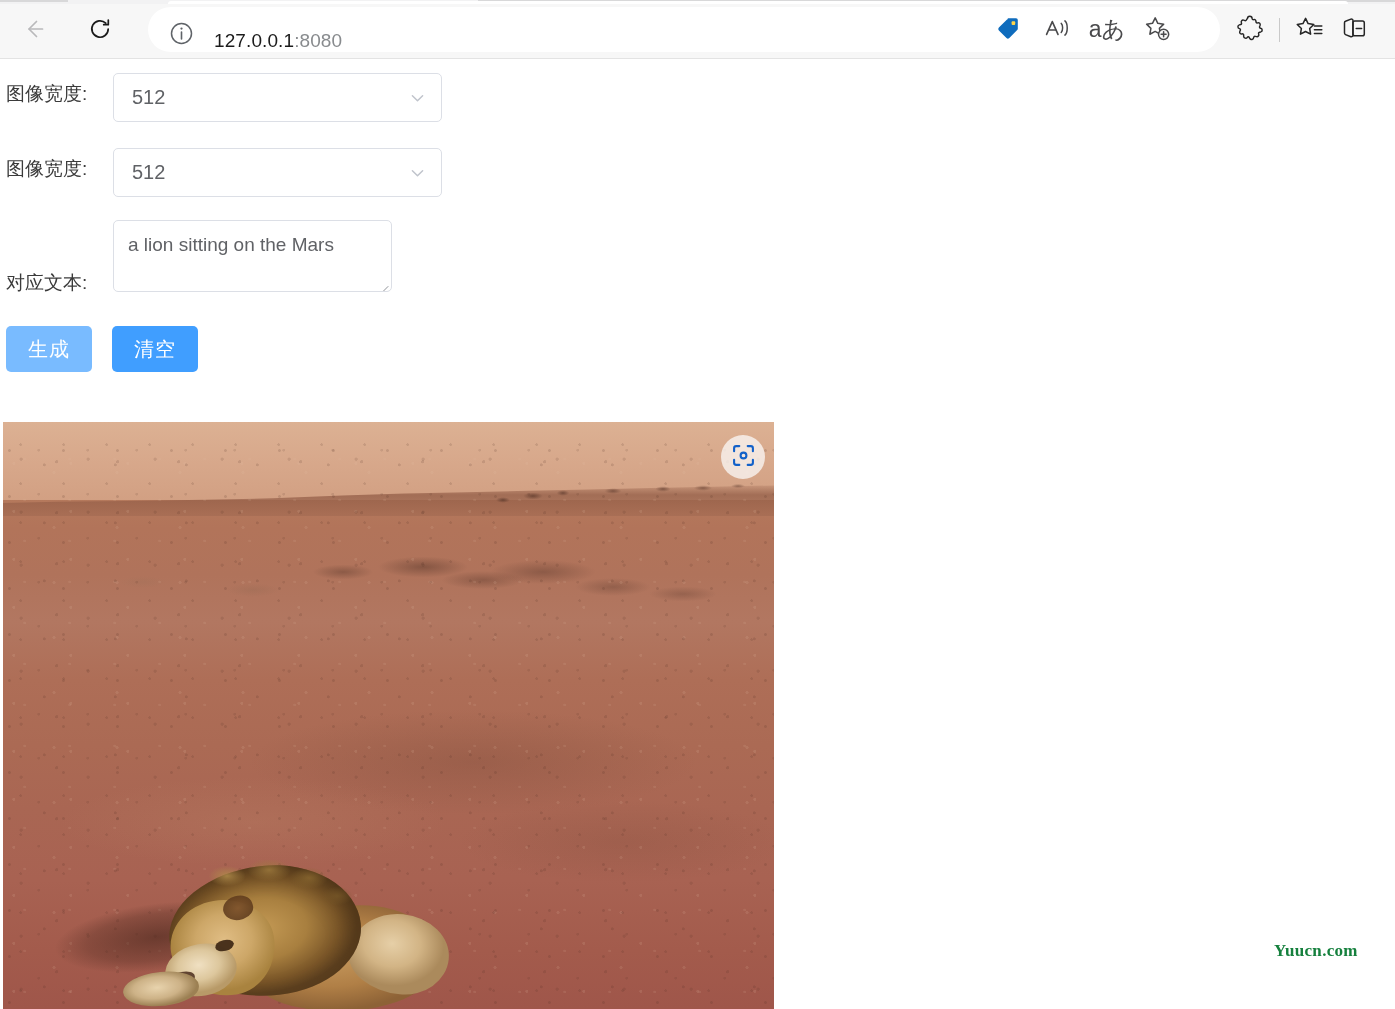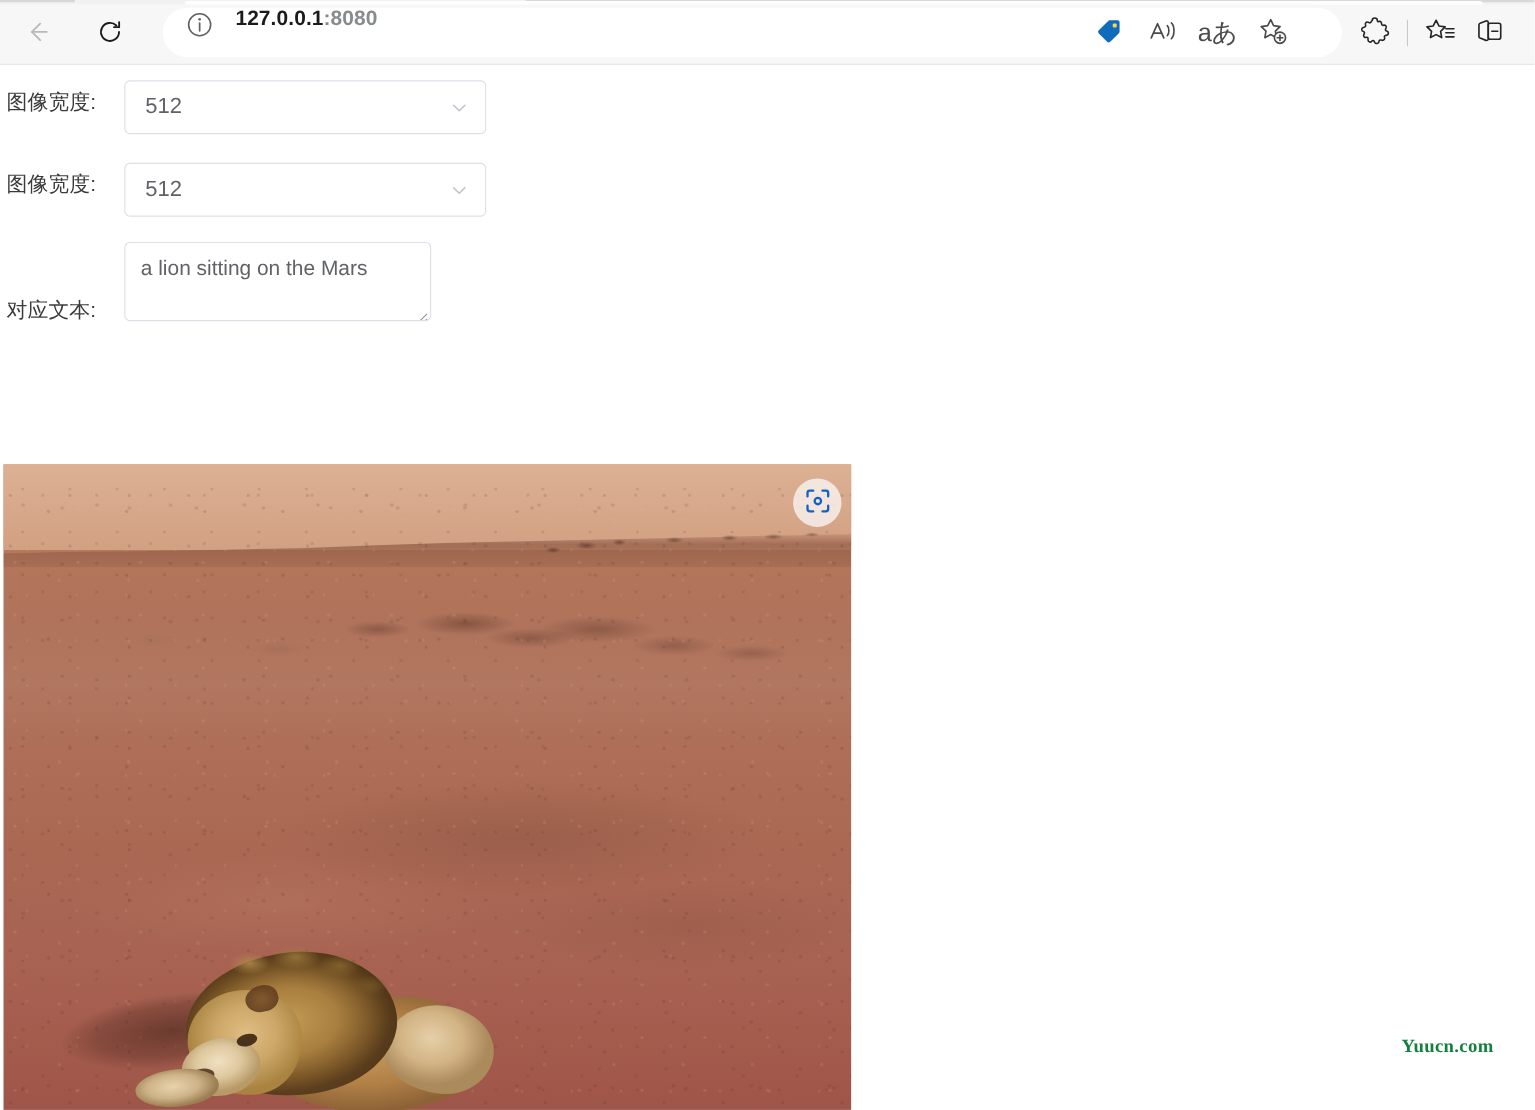--- a/index.html
+++ b/index.html
@@ -52,21 +52,21 @@
   #back-button  { left: 12px; }
   #reload-button{ left: 78px; }
 
   
   #address-bar {
     position: absolute;
     top: 7px; left: 148px;
     width: 1072px; height: 45px;
     background: #ffffff;
     border-radius: 23px;
-    display: flex; align-items: flex-start; font-weight: bold;
+    display: flex; align-items: flex-end;
   }
   #site-info-button {
     width: 34px; height: 34px;
     margin-left: 16px;
     border: none; background: transparent;
     border-radius: 50%;
     display: flex; align-items: center; justify-content: center;
     flex: none; padding: 0;
   }
   #url-text {
@@ -553,20 +553,24 @@
     <div class="textarea-box">
       <span>a lion sitting on the Mars</span>
       <span class="resize-grip">
         <svg width="14" height="14" viewBox="0 0 14 14" fill="none">
           <path d="M13 3.5L3.5 13M13 8.2L8.2 13" stroke="#909399" stroke-width="1" stroke-linecap="round"></path>
         </svg>
       </span>
     </div>
   </div>
 
+  <div id="button-row">
+    <button class="action-btn" style="background:#79bbff;">生成</button>
+    <button class="action-btn" style="background:#409eff;">清空</button>
+  </div>
 
   <div id="generated-image-wrapper">
     <div id="generated-image" aria-label="a lion sitting on the Mars">
       <div id="img-sky"></div>
       <div id="img-ridge"></div>
       <div id="img-ridge-rocks"></div>
       <div id="img-rubble"></div>
       <div id="img-dune-shadow"></div>
       <div id="img-texture"></div>
 

